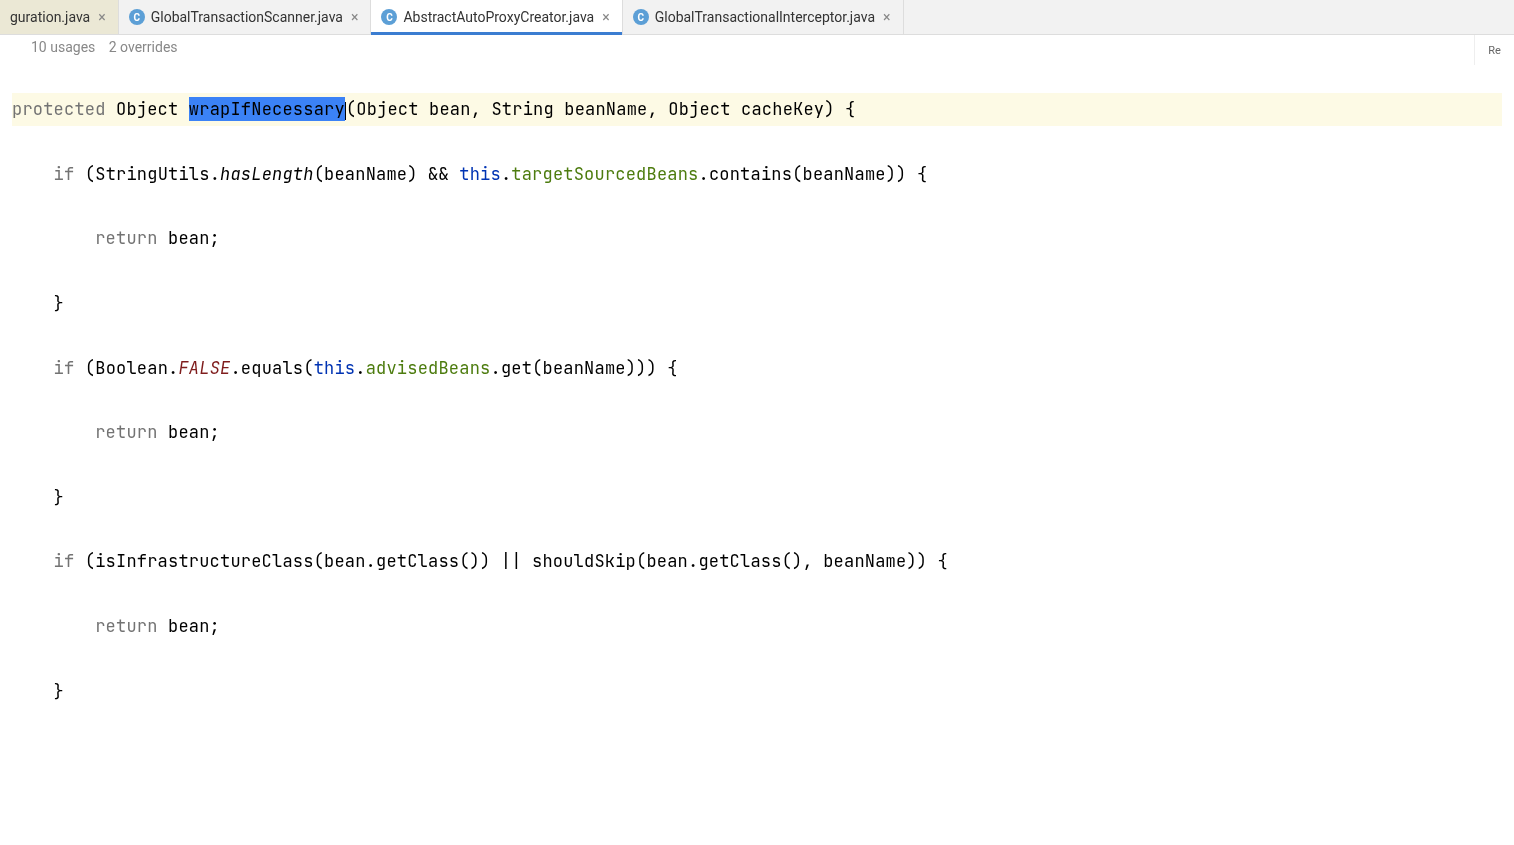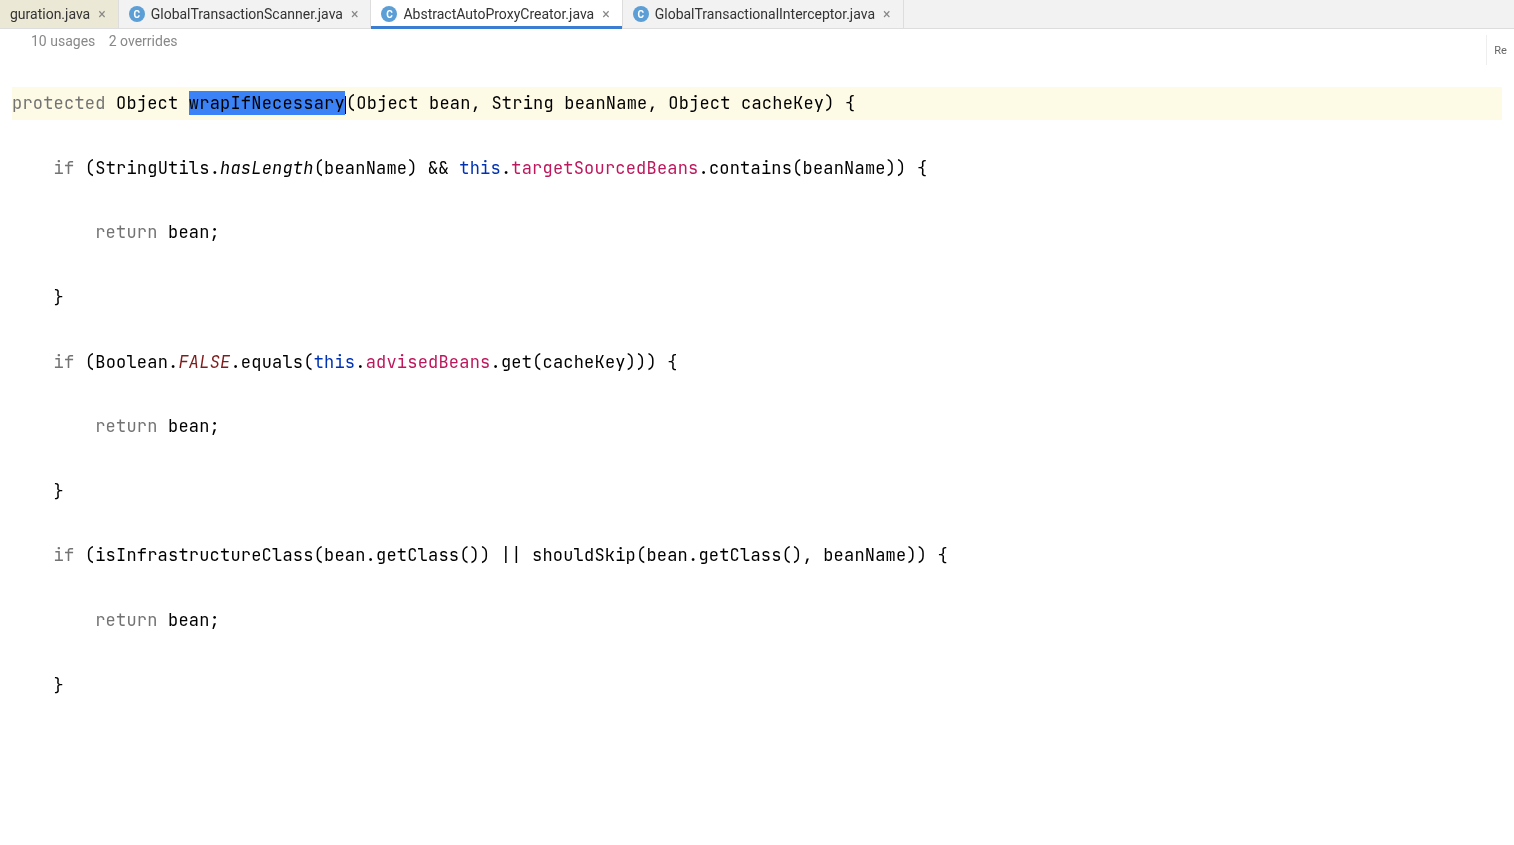--- a/index.html
+++ b/index.html
@@ -6,21 +6,21 @@
     body {
       font-family: -apple-system, BlinkMacSystemFont, "Segoe UI", Roboto, sans-serif;
       font-size: 13px;
       background: #fff;
       overflow: hidden;
     }
     .tabs {
       display: flex;
       background: #f2f2f2;
       border-bottom: 1px solid #ddd;
-      height: 29px;
+      height: 35px;
       align-items: stretch;
     }
     .tab {
       display: flex;
       align-items: center;
       padding: 0 10px;
       border-right: 1px solid #ddd;
       cursor: pointer;
       font-size: 14px;
       color: #333;
@@ -79,39 +79,39 @@
     }
     .line {
       display: block;
       position: relative;
     }
     .line.highlight {
       background: #fdfae5;
     }
     .kw { color: #737373; }
     .kw-this { color: #0033b3; }
-    .field { color: #be185d; }
+    .field { color: #4d7c0f; }
     .const-italic { font-style: italic; color: #7f1d1d; }
     .static-italic { font-style: italic; }
     .selected {
       background: #3b82f6;
       padding: 1px 0;
     }
     .cursor-line {
       display: inline-block;
       border-right: 1px solid #000;
       height: 1.1em;
       vertical-align: text-bottom;
     }
     .code-wrap { position: relative; }
     .right-edge {
       position: absolute;
       top: 35px;
       right: 0;
-      width: 28px;
+      width: 40px;
       height: 30px;
       background: #fff;
       border-left: 1px solid #eee;
       font-size: 11px;
       color: #666;
       display: flex;
       align-items: center;
       justify-content: center;
     }
   </style>
@@ -146,21 +146,21 @@
   <span>10 usages</span>
   <span>2 overrides</span>
 </div>
 
 <div class="code-wrap">
 <div class="code-area">
 <span class="line highlight"><span class="kw">protected</span> <span>Object</span> <span class="selected">wrapIfNecessary</span><span class="cursor-line"></span><span>(Object bean, String beanName, Object cacheKey) {</span></span>
 <span class="line">    <span class="kw">if</span> (<span>StringUtils</span>.<span class="static-italic">hasLength</span><span>(beanName) &amp;&amp; </span><span class="kw-this">this</span><span>.</span><span class="field">targetSourcedBeans</span><span>.contains(beanName)) {</span></span>
 <span class="line">        <span class="kw">return</span><span> bean;</span></span>
 <span class="line">    <span>}</span></span>
-<span class="line">    <span class="kw">if</span> (<span>Boolean</span>.<span class="const-italic">FALSE</span><span>.equals(</span><span class="kw-this">this</span><span>.</span><span class="field">advisedBeans</span><span>.get(cacheKey))) {</span></span>
+<span class="line">    <span class="kw">if</span> (<span>Boolean</span>.<span class="const-italic">FALSE</span><span>.equals(</span><span class="kw-this">this</span><span>.</span><span class="field">advisedBeans</span><span>.get(beanName))) {</span></span>
 <span class="line">        <span class="kw">return</span><span> bean;</span></span>
 <span class="line">    <span>}</span></span>
 <span class="line">    <span class="kw">if</span><span> (isInfrastructureClass(bean.getClass()) || shouldSkip(bean.getClass(), beanName)) {</span></span>
 <span class="line">        <span class="kw">return</span><span> bean;</span></span>
 <span class="line">    <span>}</span></span>
 <span class="line"> </span>
 
 
 
 

